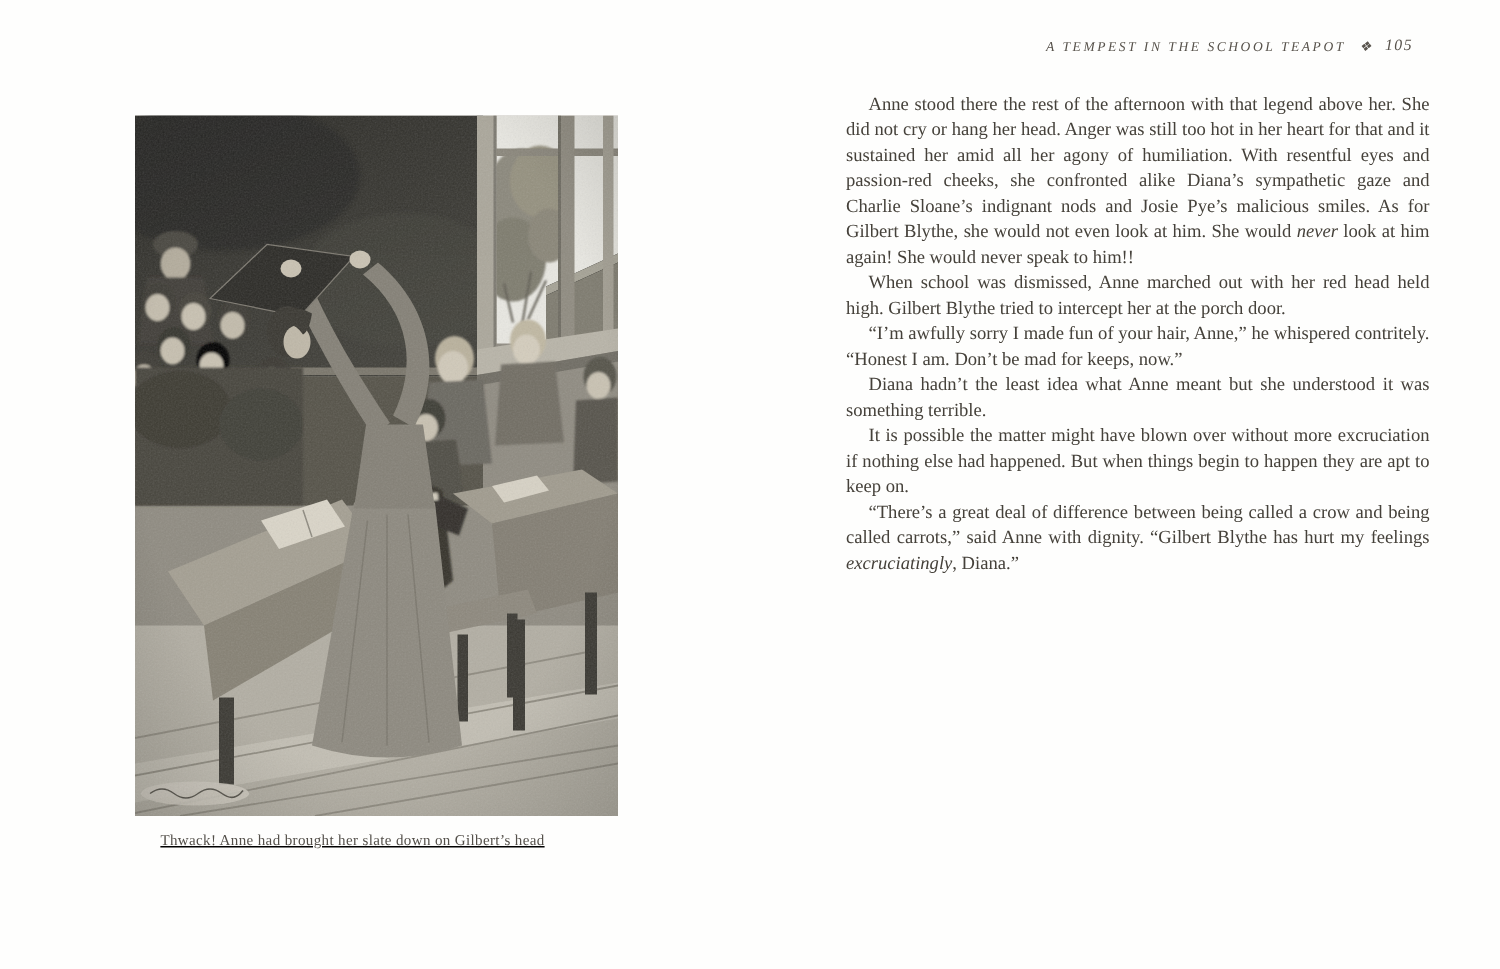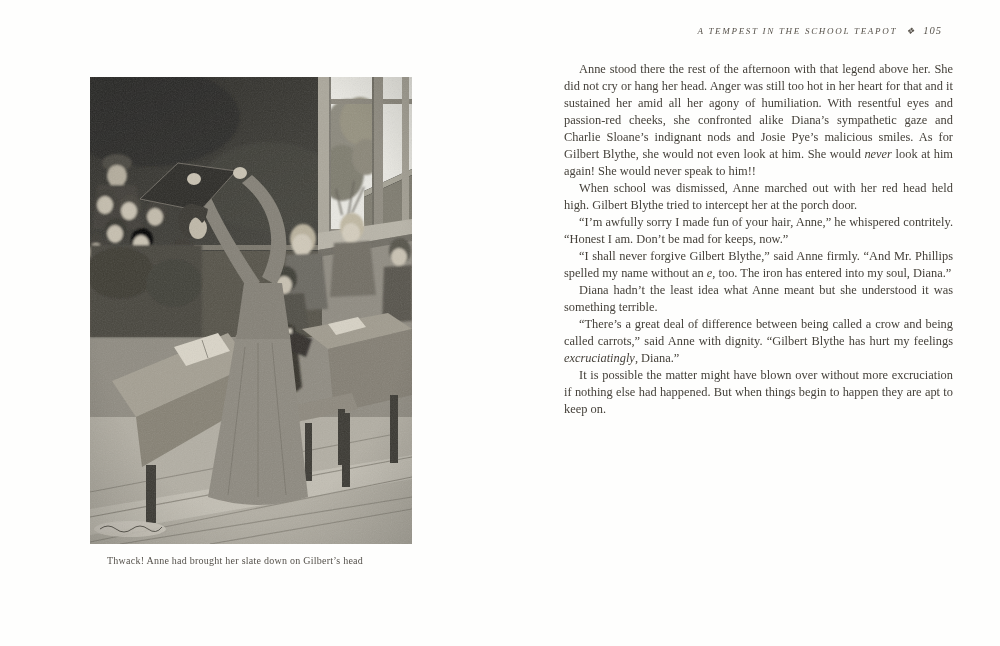--- a/index.html
+++ b/index.html
@@ -1,19 +1,19 @@
 <!DOCTYPE html>
 <html><head>
 <meta charset="utf-8">
 <style>
   html,body{margin:0;padding:0;background:#ffffff;}
   .spread{position:relative;width:1000px;height:646px;background:#fefefd;overflow:hidden;
           font-family:"Liberation Serif",serif;}
   
-  .illustration-figure{position:absolute;left:90px;top:77px;width:290px;margin:0;}
+  .illustration-figure{position:absolute;left:90px;top:77px;width:290px;margin:0;text-decoration:underline;}
   .illustration-figure svg{display:block;width:322px;height:467px;}
   .illustration-caption{display:block;margin-top:11px;text-align:center;
           font-size:10px;letter-spacing:.25px;color:#54504a;}
   
   .running-head{position:absolute;top:25px;right:58px;display:flex;align-items:center;
           gap:9px;color:#57524b;font-style:italic;}
   .running-head .chapter-title{font-size:9px;letter-spacing:1.7px;font-variant:small-caps;
           text-transform:uppercase;}
   .running-head .fleuron{font-size:9px;color:#5a554e;}
   .running-head .folio{font-size:10.5px;letter-spacing:1px;}
@@ -188,20 +188,19 @@
   <div>
     <div class="running-head">
       <span class="chapter-title">A TEMPEST IN THE SCHOOL TEAPOT</span>
       <span class="fleuron">❖</span>
       <span class="folio">105</span>
     </div>
     <div class="body-text" id="body-text">
         <p class="indent">Anne stood there the rest of the afternoon with that legend above her. She did not cry or hang her head. Anger was still too hot in her heart for that and it sustained her amid all her agony of humiliation. With resentful eyes and passion-red cheeks, she confronted alike Diana’s sympathetic gaze and Charlie Sloane’s indignant nods and Josie Pye’s malicious smiles. As for Gilbert Blythe, she would not even look at him. She would <i>never</i> look at him again! She would never speak to him!!</p>
         <p class="indent">When school was dismissed, Anne marched out with her red head held high. Gilbert Blythe tried to intercept her at the porch door.</p>
         <p class="indent">“I’m awfully sorry I made fun of your hair, Anne,” he whispered contritely. “Honest I am. Don’t be mad for keeps, now.”</p>
-        <p class="indent">“I shall never forgive Gilbert Blythe,” said Anne firmly. “And Mr. Phillips spelled my name without an <i>e</i>, too. The iron has entered into my soul, Diana.”</p>
         <p class="indent">Diana hadn’t the least idea what Anne meant but she understood it was something terrible.</p>
+        <p class="indent">It is possible the matter might have blown over without more excruciation if nothing else had happened. But when things begin to happen they are apt to keep on.</p>
         <p class="indent">“There’s a great deal of difference between being called a crow and being called carrots,” said Anne with dignity. “Gilbert Blythe has hurt my feelings <i>excruciatingly</i>, Diana.”</p>
-        <p class="indent">It is possible the matter might have blown over without more excruciation if nothing else had happened. But when things begin to happen they are apt to keep on.</p>
       </div>
   </div>
 
 </div>
 
 </body></html>

